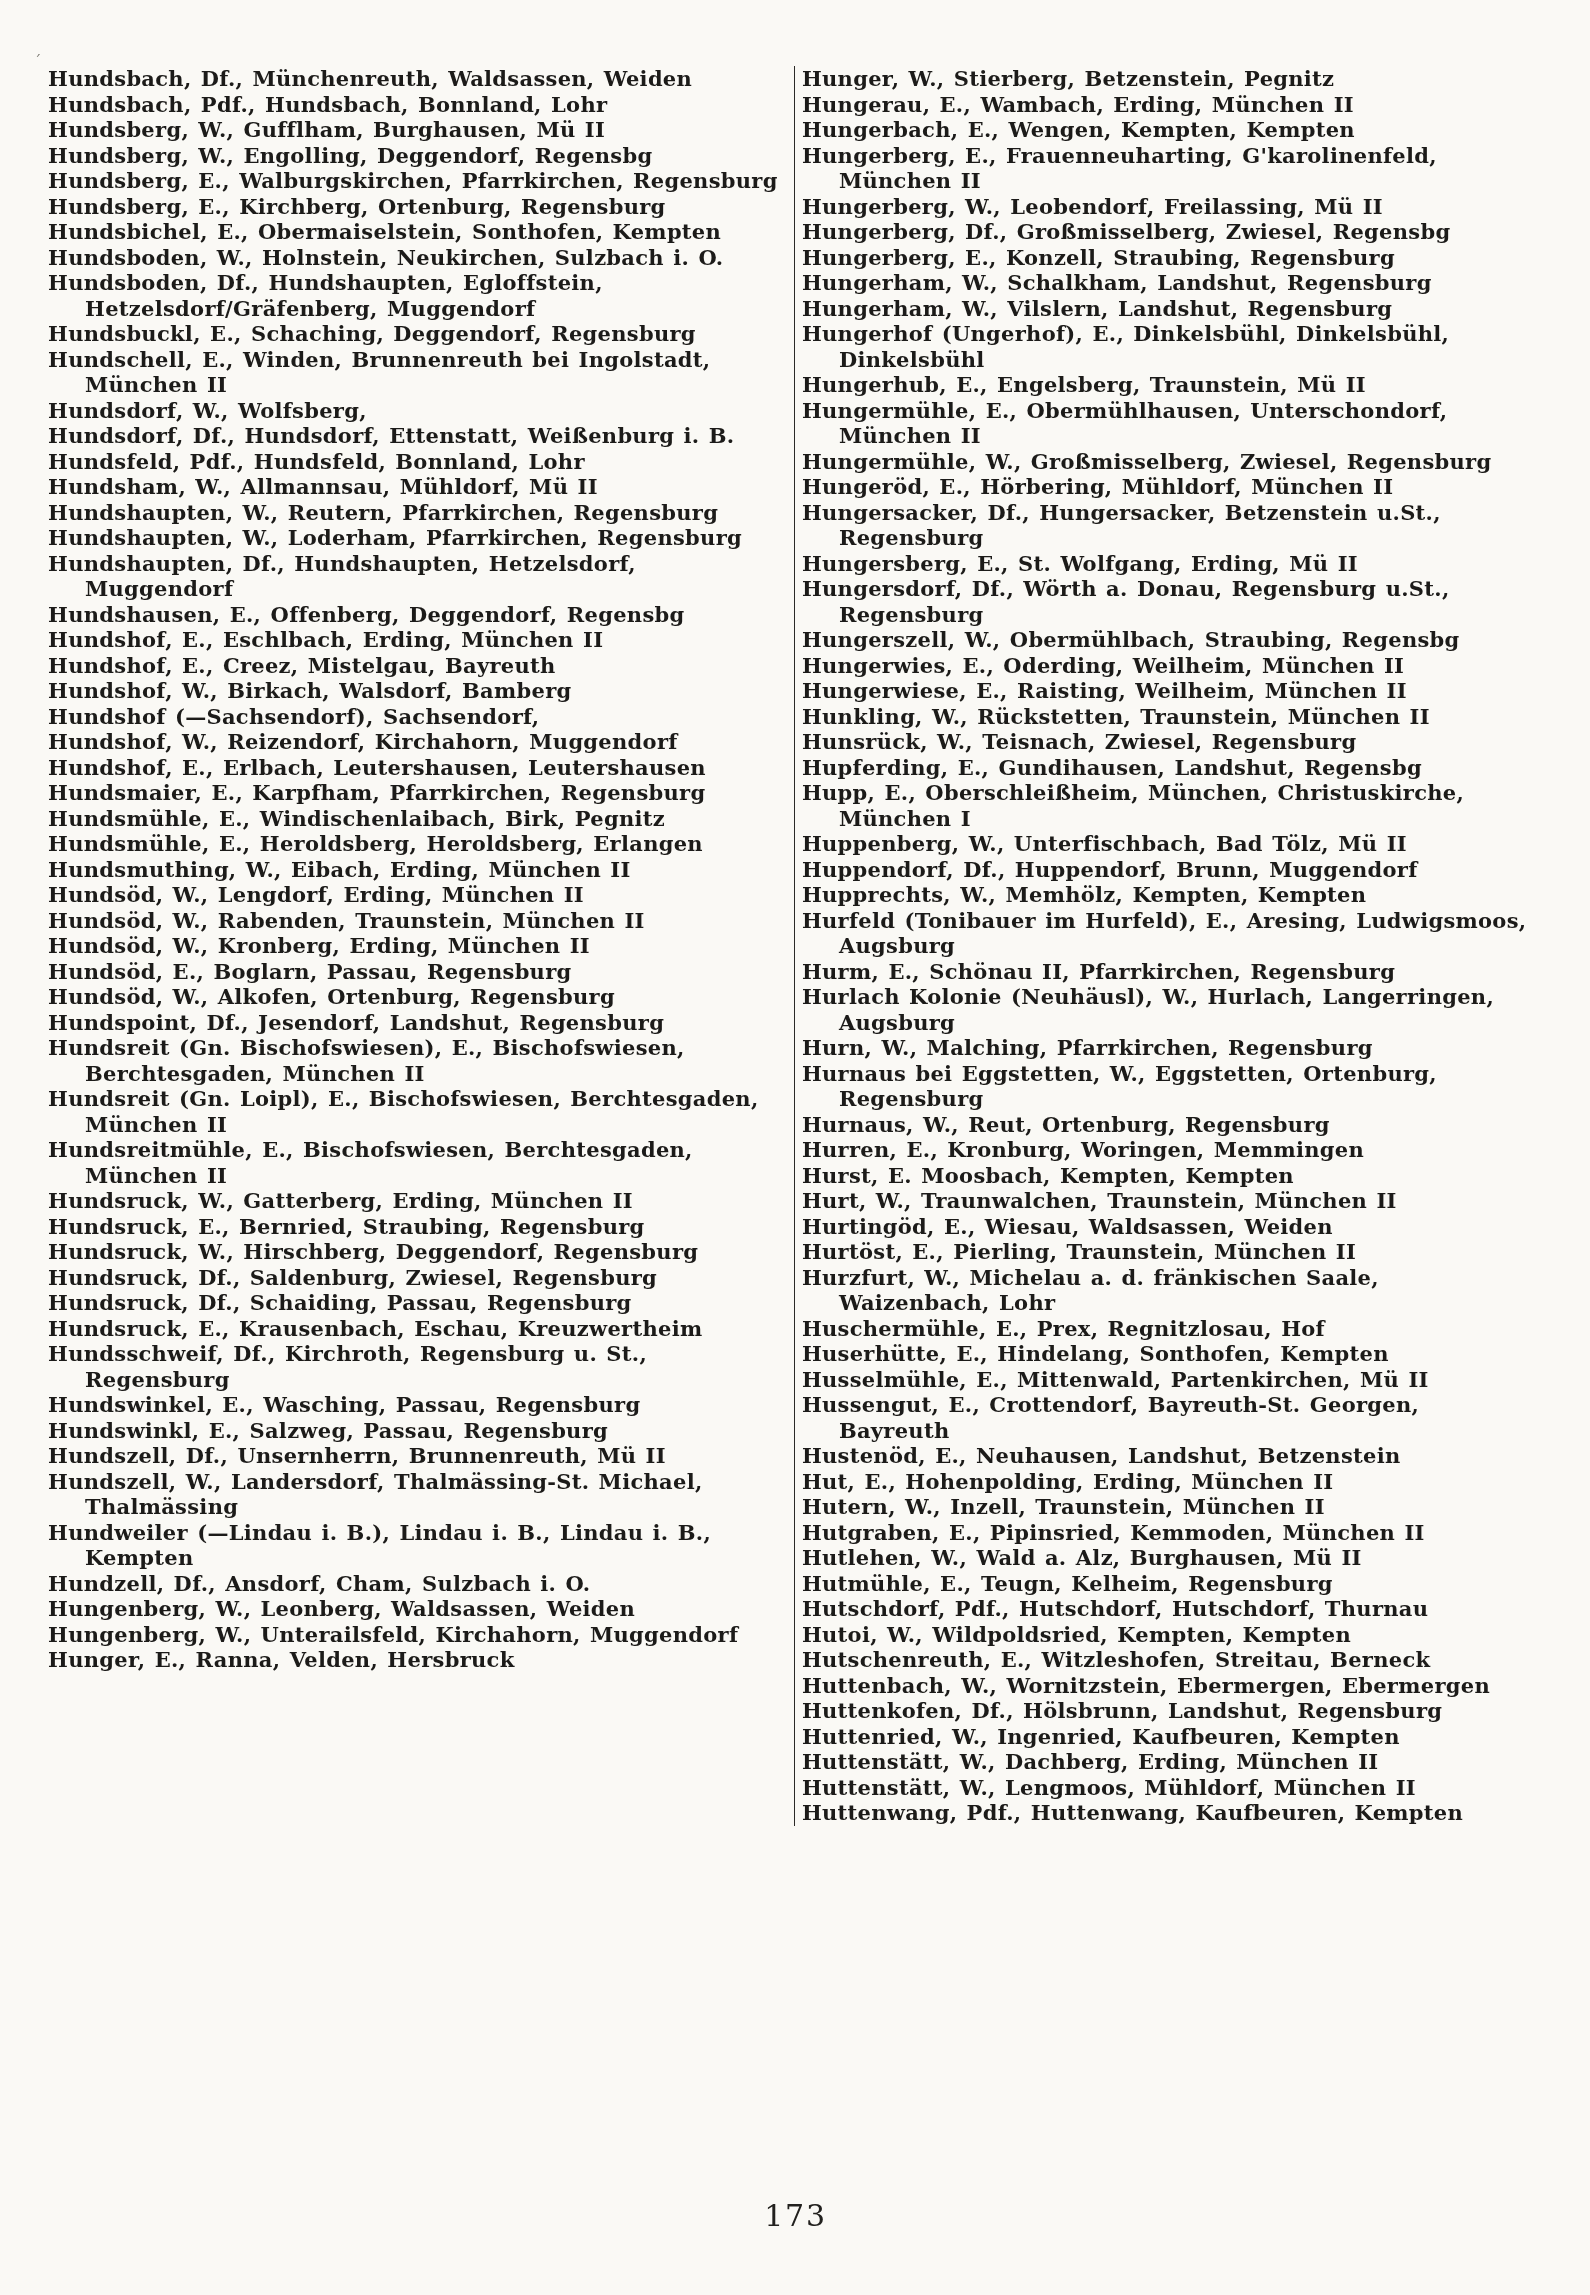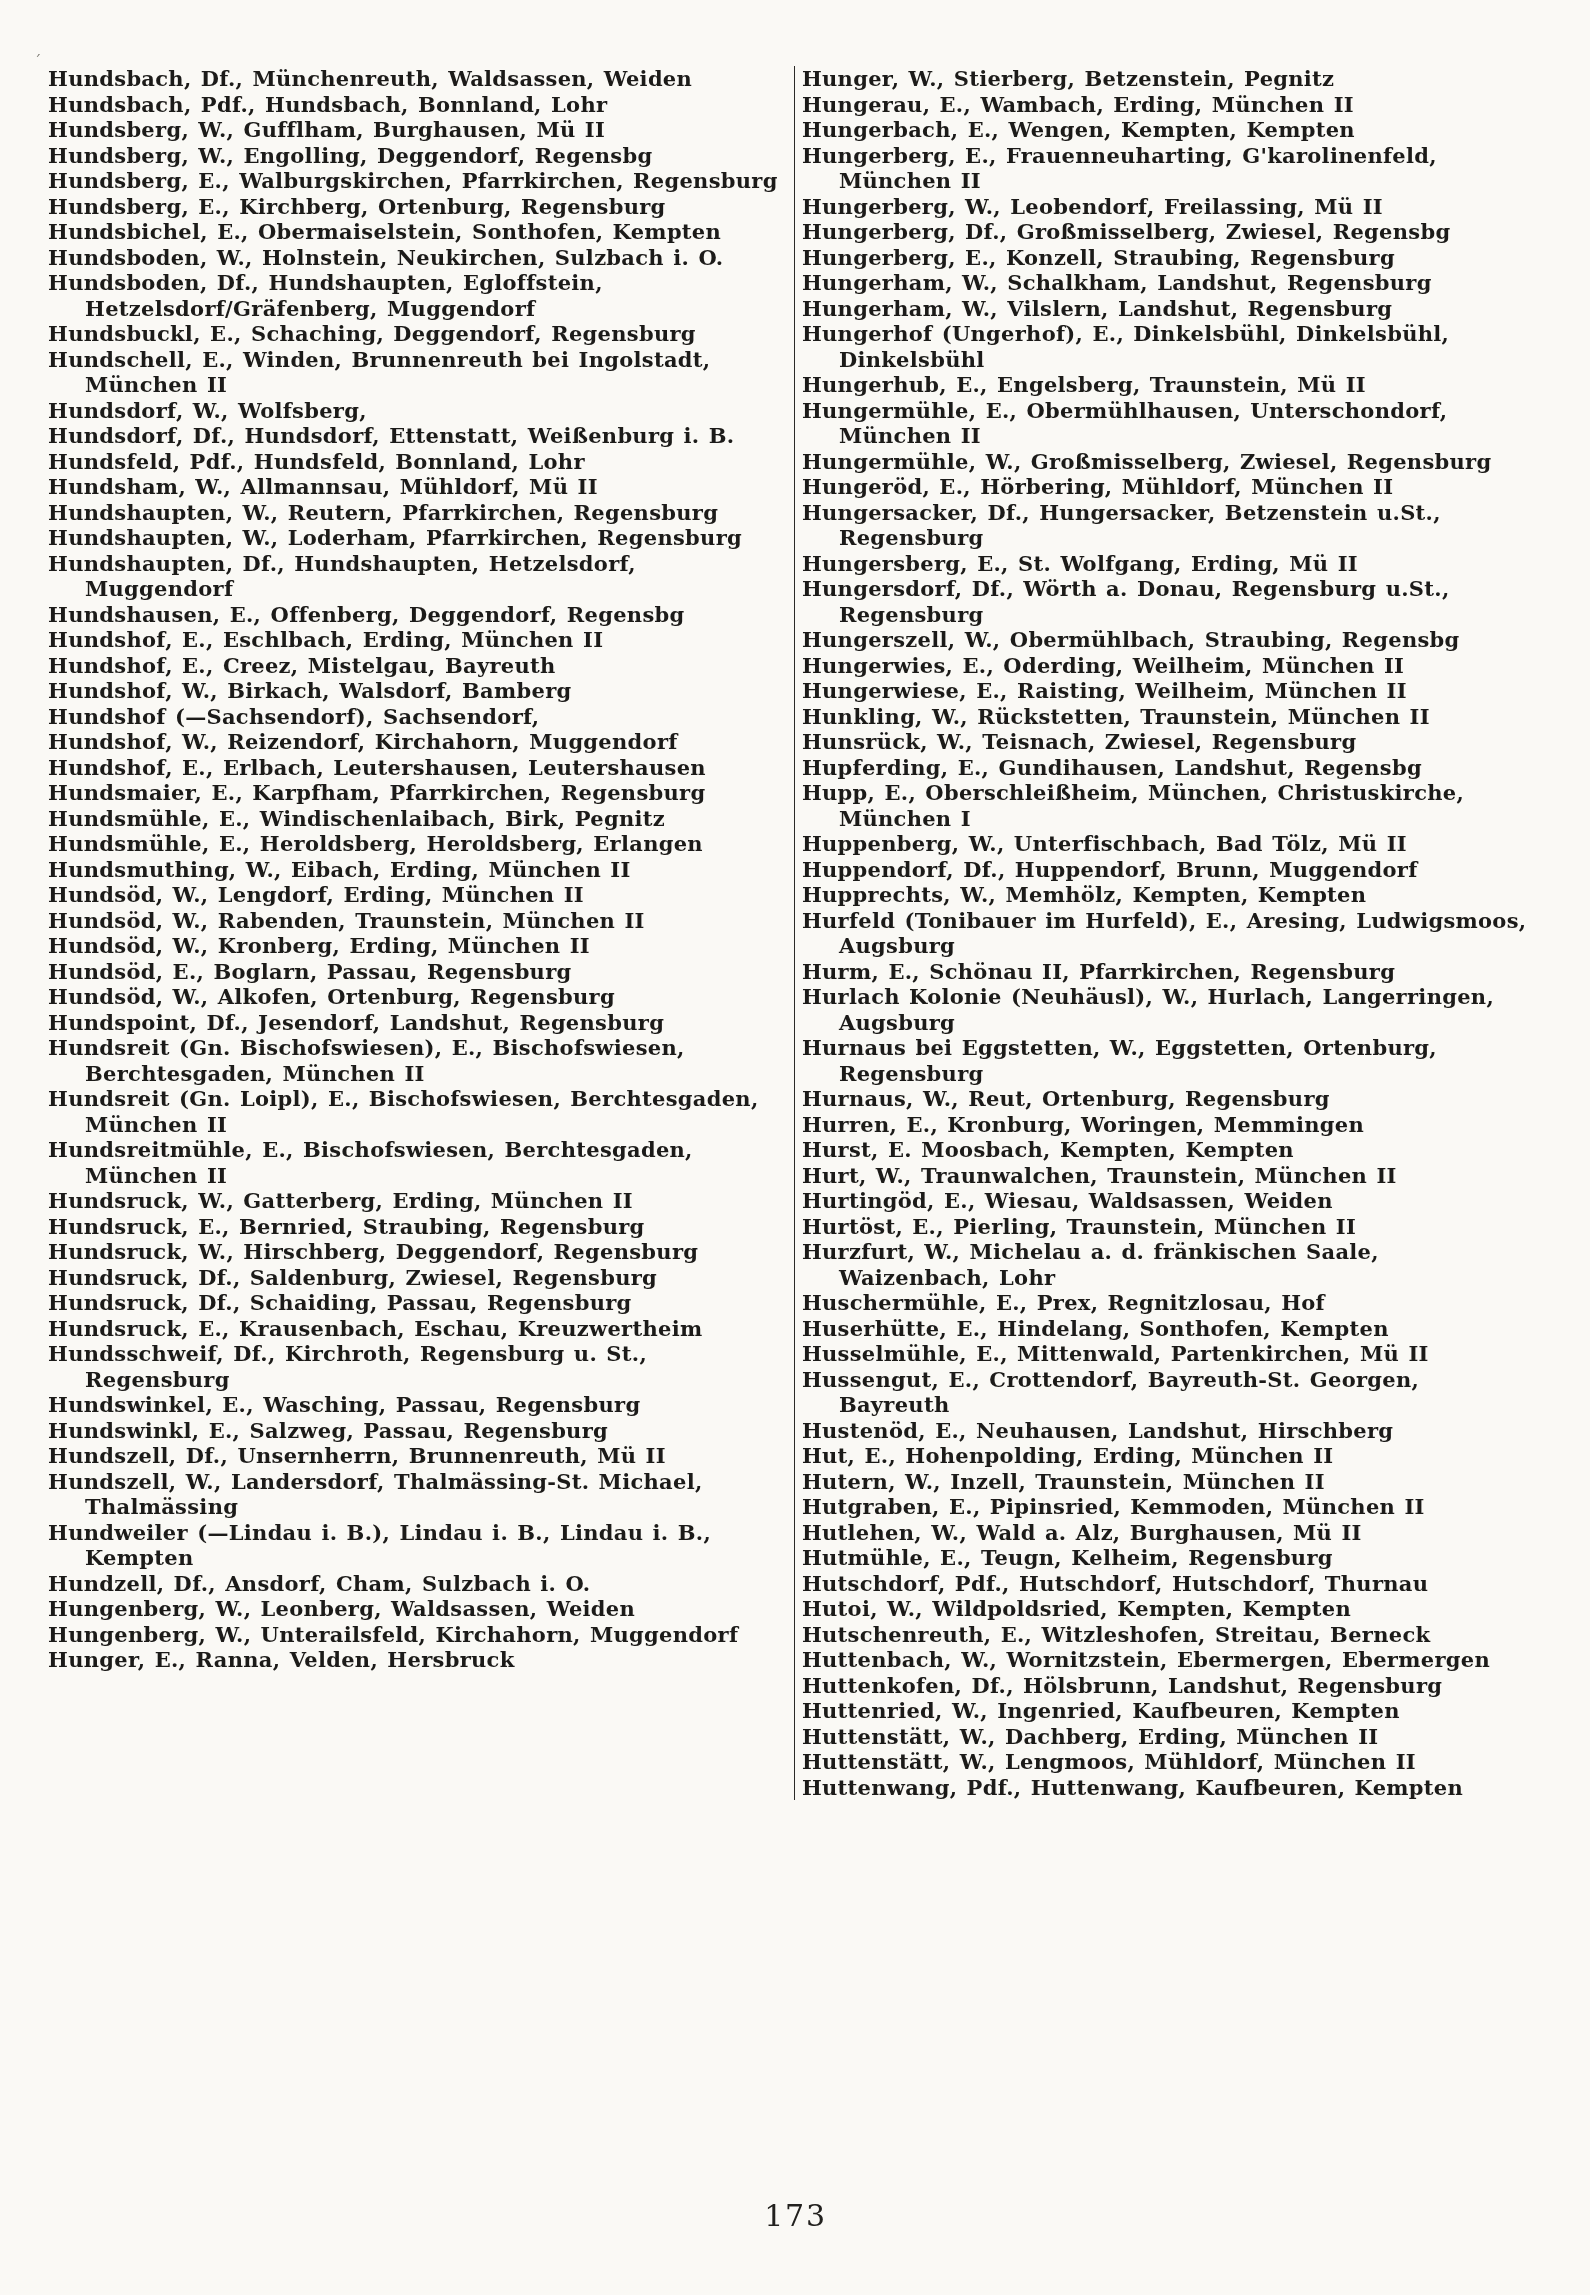--- a/index.html
+++ b/index.html
@@ -153,33 +153,34 @@
         <p class="entry">Hunkling, W., Rückstetten, Traunstein, München II</p>
         <p class="entry">Hunsrück, W., Teisnach, Zwiesel, Regensburg</p>
         <p class="entry">Hupferding, E., Gundihausen, Landshut, Regensbg</p>
         <p class="entry">Hupp, E., Oberschleißheim, München, Christuskirche, München I</p>
         <p class="entry">Huppenberg, W., Unterfischbach, Bad Tölz, Mü II</p>
         <p class="entry">Huppendorf, Df., Huppendorf, Brunn, Muggendorf</p>
         <p class="entry">Hupprechts, W., Memhölz, Kempten, Kempten</p>
         <p class="entry">Hurfeld (Tonibauer im Hurfeld), E., Aresing, Ludwigsmoos, Augsburg</p>
         <p class="entry">Hurm, E., Schönau II, Pfarrkirchen, Regensburg</p>
         <p class="entry">Hurlach Kolonie (Neuhäusl), W., Hurlach, Langerringen, Augsburg</p>
+        <p class="entry">Hurn, W., Malching, Pfarrkirchen, Regensburg</p>
         <p class="entry">Hurnaus bei Eggstetten, W., Eggstetten, Ortenburg, Regensburg</p>
         <p class="entry">Hurnaus, W., Reut, Ortenburg, Regensburg</p>
         <p class="entry">Hurren, E., Kronburg, Woringen, Memmingen</p>
         <p class="entry">Hurst, E. Moosbach, Kempten, Kempten</p>
         <p class="entry">Hurt, W., Traunwalchen, Traunstein, München II</p>
         <p class="entry">Hurtingöd, E., Wiesau, Waldsassen, Weiden</p>
         <p class="entry">Hurtöst, E., Pierling, Traunstein, München II</p>
         <p class="entry">Hurzfurt, W., Michelau a. d. fränkischen Saale, Waizenbach, Lohr</p>
         <p class="entry">Huschermühle, E., Prex, Regnitzlosau, Hof</p>
         <p class="entry">Huserhütte, E., Hindelang, Sonthofen, Kempten</p>
         <p class="entry">Husselmühle, E., Mittenwald, Partenkirchen, Mü II</p>
         <p class="entry">Hussengut, E., Crottendorf, Bayreuth-St. Georgen, Bayreuth</p>
-        <p class="entry">Hustenöd, E., Neuhausen, Landshut, Hirschberg</p>
+        <p class="entry">Hustenöd, E., Neuhausen, Landshut, Betzenstein</p>
         <p class="entry">Hut, E., Hohenpolding, Erding, München II</p>
         <p class="entry">Hutern, W., Inzell, Traunstein, München II</p>
         <p class="entry">Hutgraben, E., Pipinsried, Kemmoden, München II</p>
         <p class="entry">Hutlehen, W., Wald a. Alz, Burghausen, Mü II</p>
         <p class="entry">Hutmühle, E., Teugn, Kelheim, Regensburg</p>
         <p class="entry">Hutschdorf, Pdf., Hutschdorf, Hutschdorf, Thurnau</p>
         <p class="entry">Hutoi, W., Wildpoldsried, Kempten, Kempten</p>
         <p class="entry">Hutschenreuth, E., Witzleshofen, Streitau, Berneck</p>
         <p class="entry">Huttenbach, W., Wornitzstein, Ebermergen, Ebermergen</p>
         <p class="entry">Huttenkofen, Df., Hölsbrunn, Landshut, Regensburg</p>

